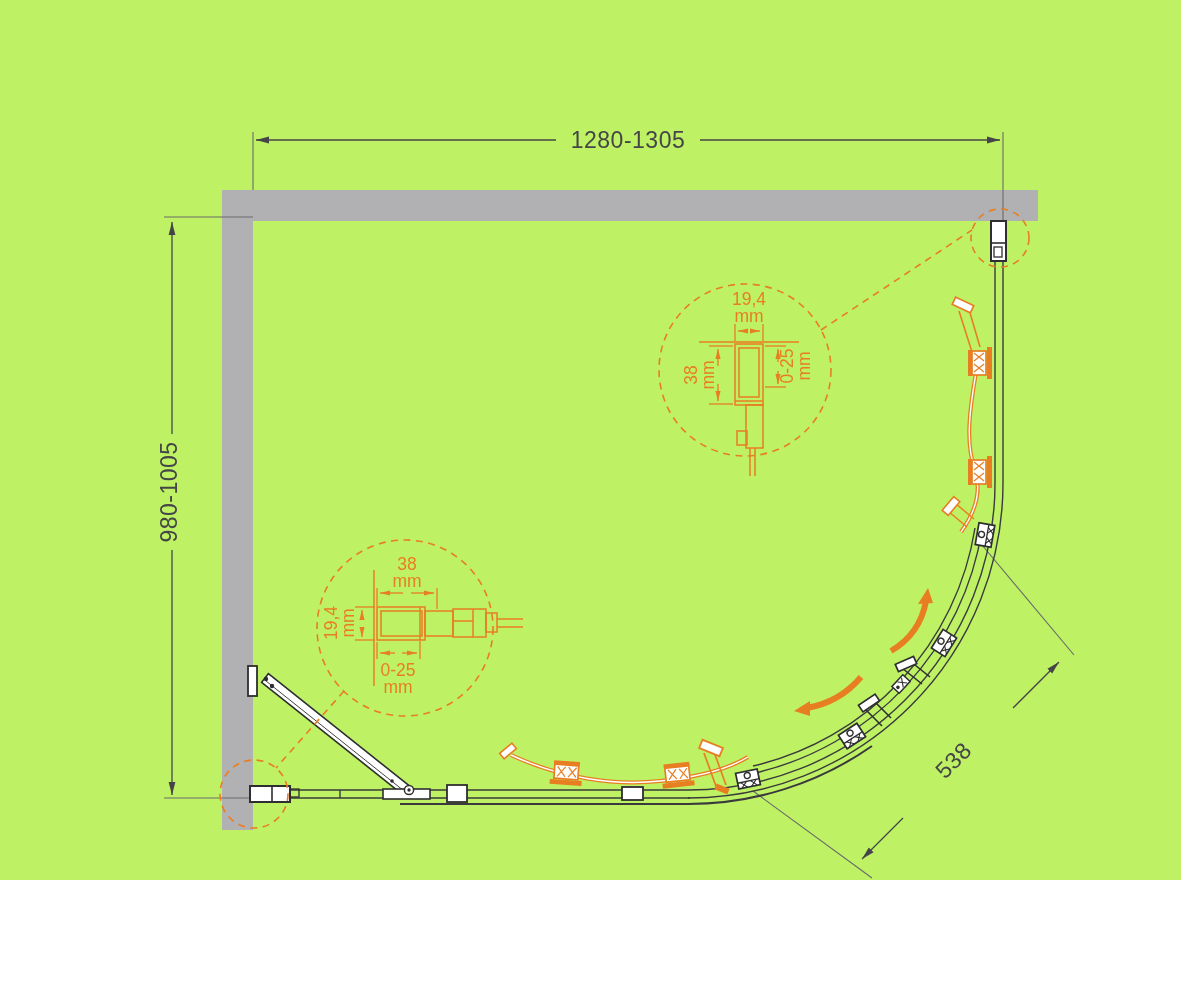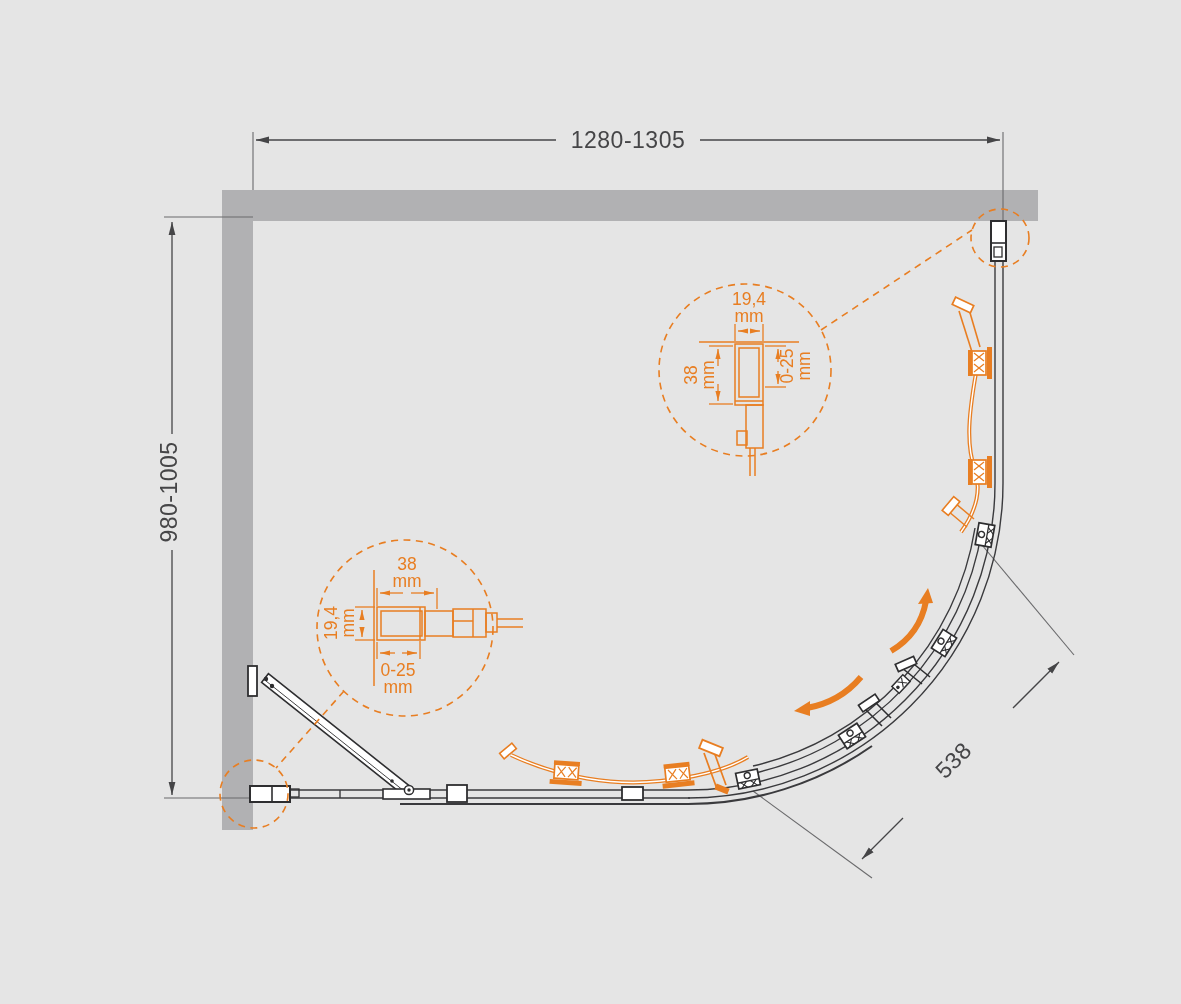--- a/index.html
+++ b/index.html
@@ -1,19 +1,19 @@
 <!DOCTYPE html>
 <html><head>
 <meta charset="utf-8">
 <style>
   html,body{margin:0;padding:0;background:#ffffff;}
   .canvas{
     position:relative;
-    width:1181px;height:1004px;
-    background:#e5e5e5;
+    width:1181px;height:880px;
+    background:#bef264;
     font-family:"Liberation Sans", sans-serif;
     overflow:hidden;
     text-decoration:underline;
   }
   svg{display:block;}
   .dim-text{
     font-family:"Liberation Sans", sans-serif;
     font-size:23px;
     letter-spacing:.5px;
     fill:#454547;

